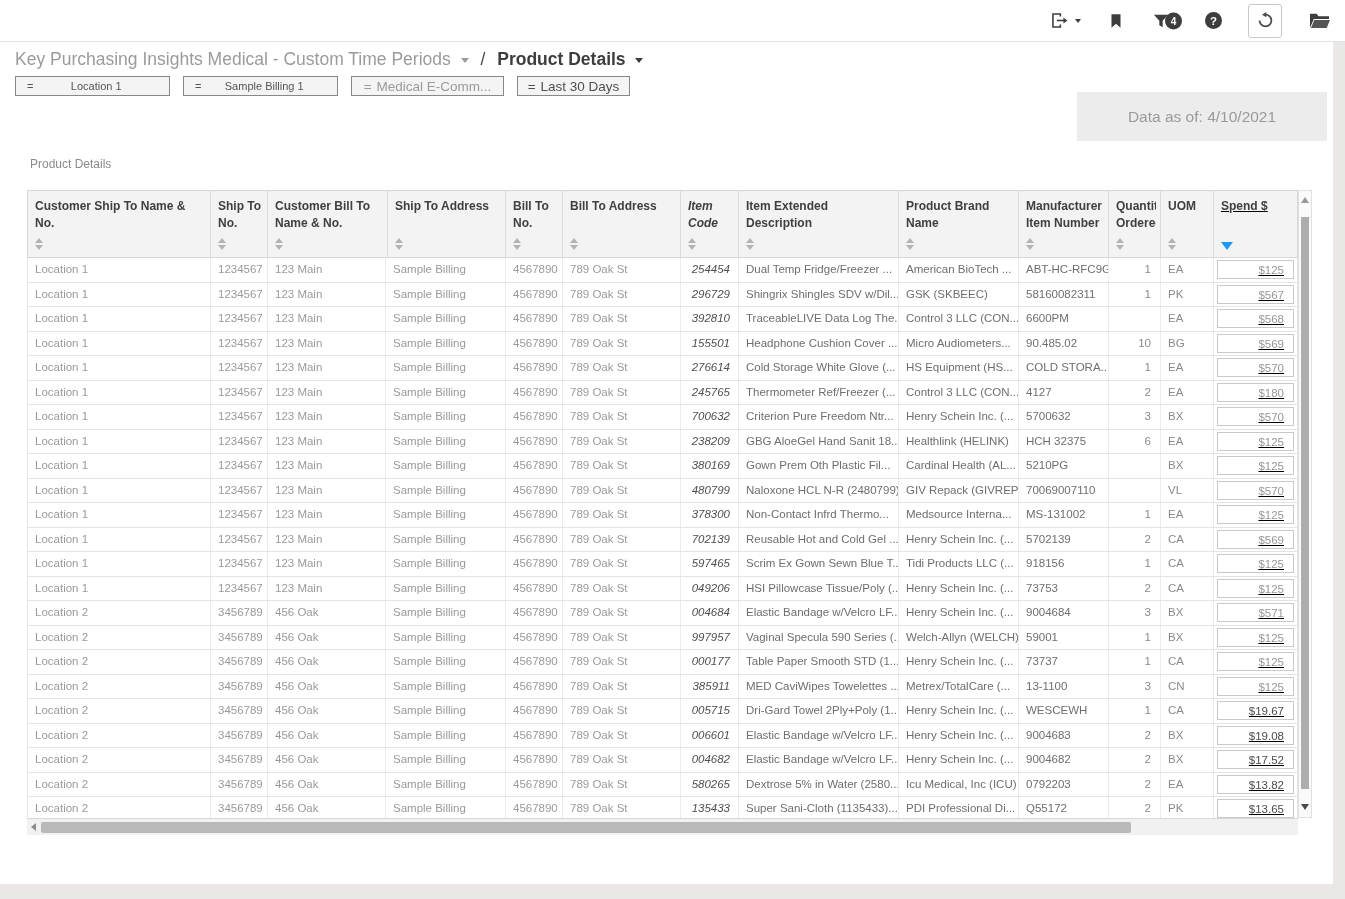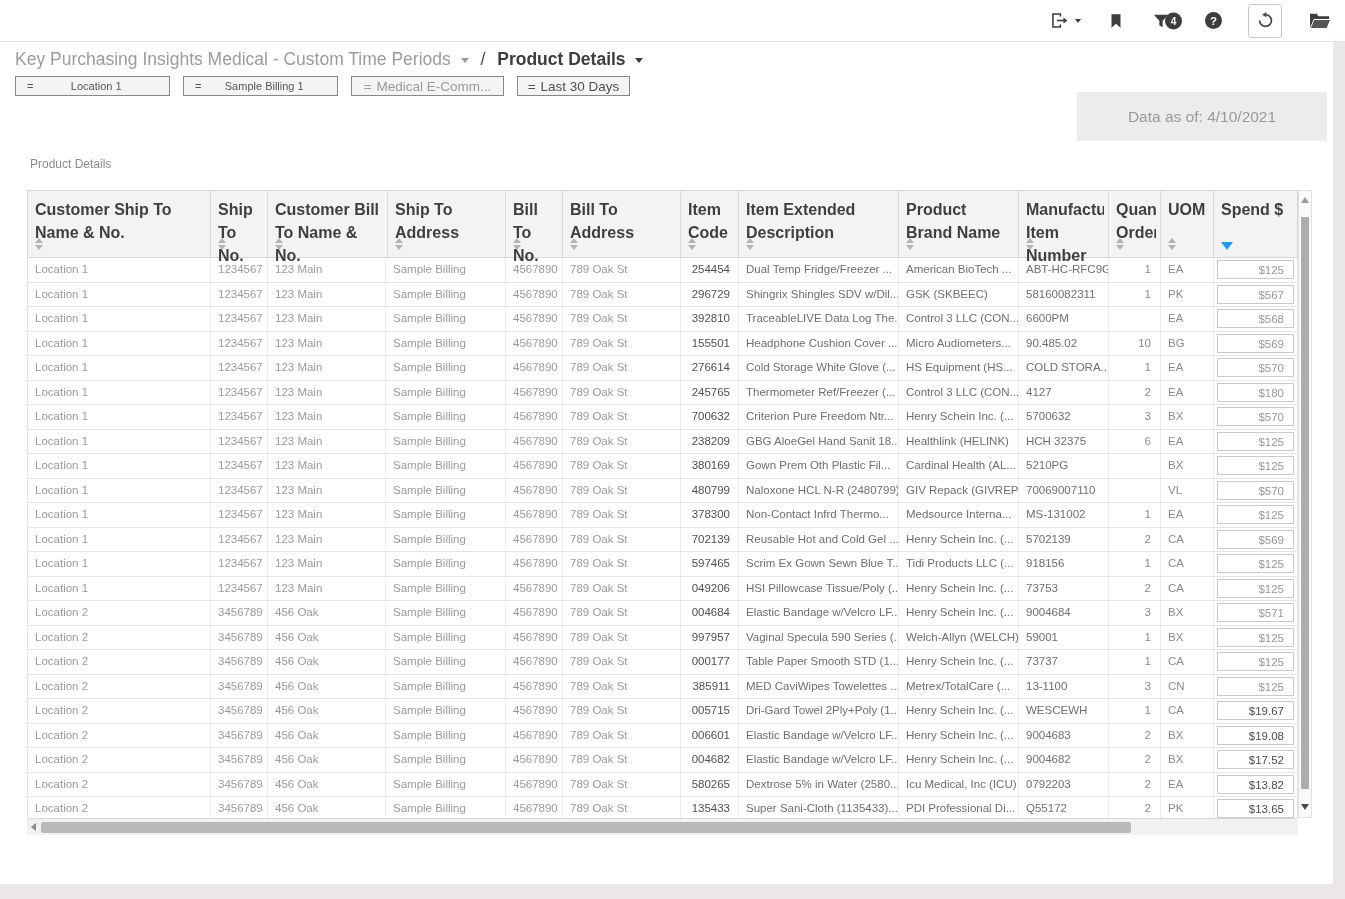--- a/index.html
+++ b/index.html
@@ -41,36 +41,36 @@
   .analyze-btn{position:absolute;left:818px;top:105px;width:246px;height:44px;border:none;border-radius:22px;background:#b9b9b9;color:#2121dd;font-size:17.5px;font-family:"Liberation Sans",sans-serif;display:flex;align-items:center;justify-content:center;cursor:pointer;}
   .data-as-of{position:absolute;left:1077px;top:92px;width:250px;height:49px;background:#ececec;color:#9a9a9a;font-size:15.5px;display:flex;align-items:center;justify-content:center;}
 
   .section-label{position:absolute;left:30px;top:157px;font-size:12px;color:#8b8b8b;}
 
   
   .table{position:absolute;left:27px;top:190px;width:1285px;}
   .thead{display:flex;width:1271px;height:68px;background:#f3f3f3;border:1px solid #d6d6d6;box-sizing:border-box;}
   .th{box-sizing:border-box;border-right:1px solid #dcdcdc;padding:7px 4px 4px 7px;position:relative;flex:none;}
   .th:last-child{border-right:none;}
-  .th-label{font-size:16px;font-weight:700;color:#3f3f3f;line-height:1.45;overflow:hidden;}
+  .th-label{font-size:12px;font-weight:700;color:#3f3f3f;line-height:1.45;overflow:hidden;}
   .sort{position:absolute;left:7px;bottom:7px;cursor:pointer;}
   .arrs{display:flex;flex-direction:column;gap:2px;}
   .arr-up{width:0;height:0;border-left:4px solid transparent;border-right:4px solid transparent;border-bottom:5px solid #b3b3b3;}
   .arr-down{width:0;height:0;border-left:4px solid transparent;border-right:4px solid transparent;border-top:5px solid #b3b3b3;}
   .sort-desc{display:none;width:0;height:0;border-left:6px solid transparent;border-right:6px solid transparent;border-top:8px solid #1e9bf0;}
   .th.sorted .sort-desc{display:block;}
 
   .tbody{width:1271px;height:560px;overflow:hidden;border-left:1px solid #e5e5e5;border-right:1px solid #e5e5e5;box-sizing:border-box;background:#fff;}
   .tr{display:flex;height:24.5px;border-bottom:1px solid #e4e4e4;box-sizing:border-box;background:#fff;}
   .td{box-sizing:border-box;border-right:1px solid #ececec;padding:0 5px 0 7px;font-size:11.5px;line-height:23px;white-space:nowrap;overflow:hidden;flex:none;}
   .td:last-child{border-right:none;}
 
   .c1{width:183px;} .c2{width:57px;} .c3{width:118px;} .c4{width:120px;} .c5{width:57px;}
-  .c6{width:118px;} .c7{width:58px;} .c8{width:160px;} .c9{width:120px;} .c10{width:90px;}
-  .c11{width:52px;} .c12{width:53px;} .c13{width:84px;}
+  .c6{width:118px;} .c7{width:58px;font-style:italic;} .c8{width:160px;} .c9{width:120px;} .c10{width:90px;}
+  .c11{width:52px;} .c12{width:53px;} .c13{width:84px;text-decoration:underline;}
 
   .td.c1,.td.c2,.td.c3,.td.c4,.td.c5,.td.c6{color:#9a9a9a;}
   .td.c7{color:#4f4f4f;text-align:right;padding-right:8px;}
   .td.c8,.td.c9,.td.c10{color:#6e6e6e;}
   .td.c11{color:#8a8a8a;text-align:right;padding-right:9px;}
   .td.c12{color:#8a8a8a;}
   .td.c13{padding:0;}
   .spend-box{display:block;margin:2px 4px 0 3px;height:19px;line-height:19px;box-sizing:border-box;border:1px solid #c9c9c9;background:#fff;text-align:right;padding-right:9px;color:#979797;font-size:11.5px;}
   .spend-box.dark{color:#4a4a4a;}
 

